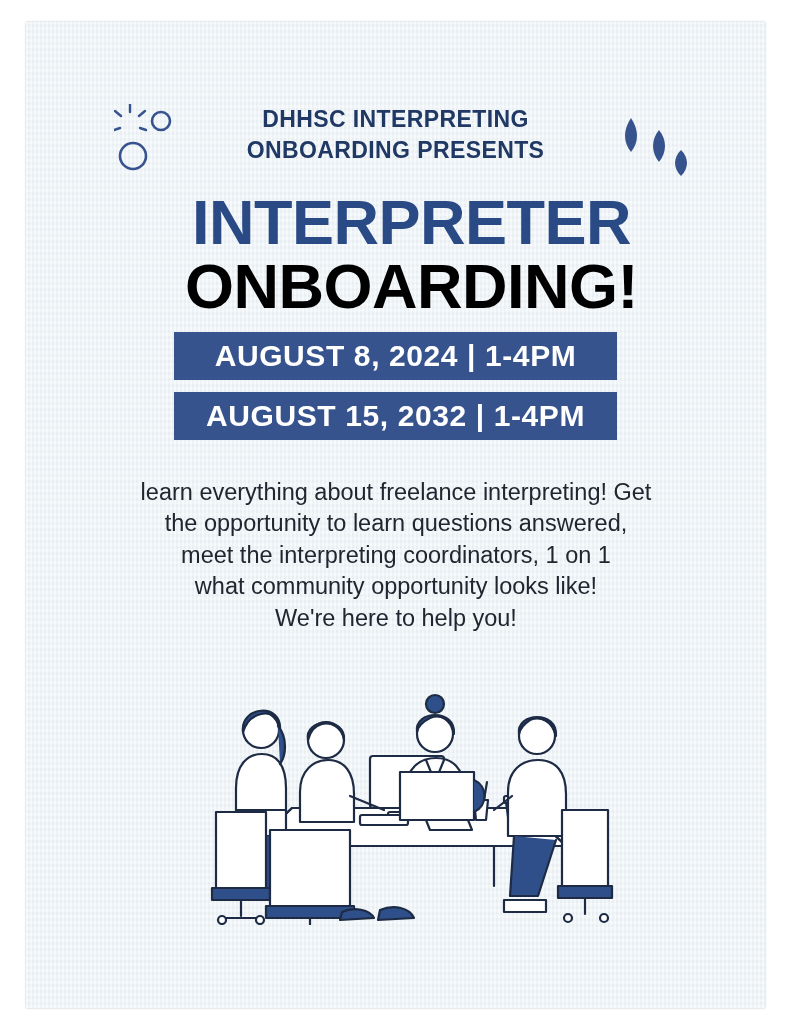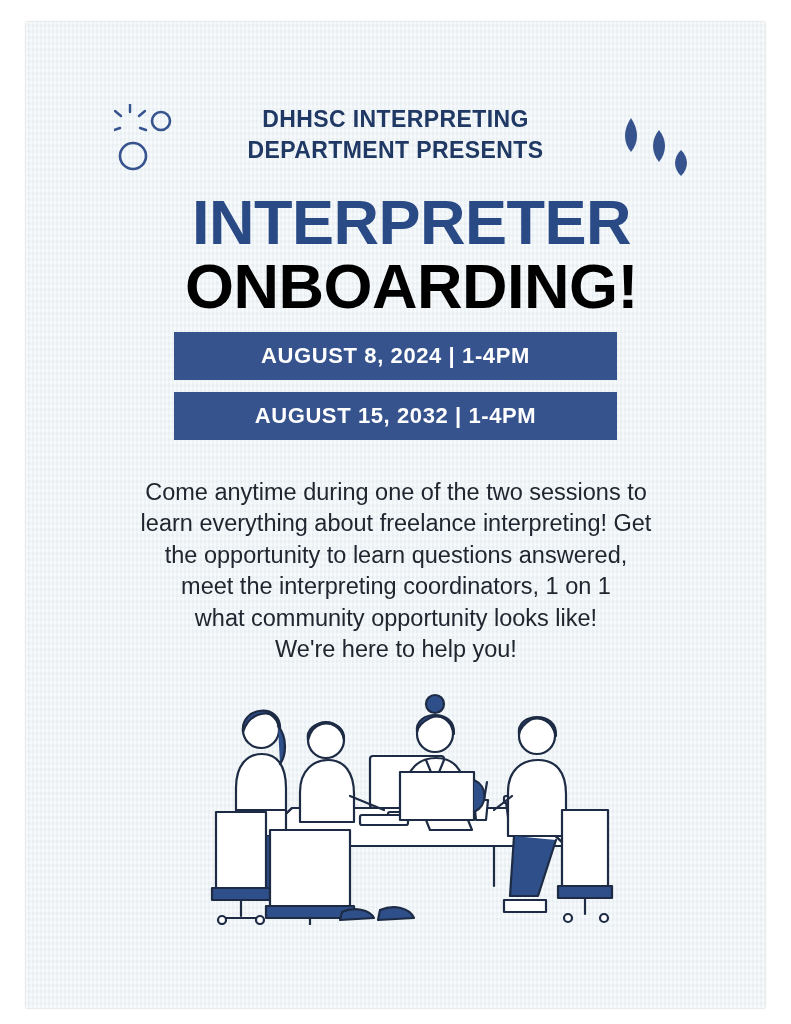--- a/index.html
+++ b/index.html
@@ -105,21 +105,21 @@
     left: 0;
     width: 100%;
   }
   .bar {
     margin: 0 auto 12px auto;
     width: 443px;
     height: 48px;
     background: #36538e;
     color: #ffffff;
     font-weight: bold;
-    font-size: 22px;
+    font-size: 30px;
     letter-spacing: 0.6px;
     display: flex;
     align-items: center;
     justify-content: center;
   }
 
   
   .body-copy {
     position: absolute;
     top: 455px;
@@ -163,35 +163,34 @@
       </svg>
 
       <svg class="deco-splash" viewBox="0 0 90 80">
         <path d="M22 6 C30 18, 30 30, 22 40 C14 30, 14 18, 22 6 Z" fill="#36538e"></path>
         <path d="M50 18 C58 28, 58 40, 50 50 C42 40, 42 28, 50 18 Z" fill="#36538e"></path>
         <path d="M72 38 C80 46, 80 56, 72 64 C64 56, 64 46, 72 38 Z" fill="#36538e"></path>
       </svg>
 
       <div class="presents">
         <div>DHHSC INTERPRETING</div>
-        <div>DEPARTMENT PRESENTS</div>
+        <div>ONBOARDING PRESENTS</div>
       </div>
 
       <div class="title">
         <span class="line1">INTERPRETER</span>
         <span class="line2">ONBOARDING!</span>
       </div>
 
       <div class="bars">
         <div class="bar">AUGUST 8, 2024 | 1-4PM</div>
         <div class="bar">AUGUST 15, 2032 | 1-4PM</div>
       </div>
 
       <div class="body-copy">
-        <p>Come anytime during one of the two sessions to</p>
         <p>learn everything about freelance interpreting! Get</p>
         <p>the opportunity to learn questions answered,</p>
         <p>meet the interpreting coordinators, 1 on 1</p>
         <p>what community opportunity looks like!</p>
         <p>We're here to help you!</p>
       </div>
 
       <svg class="illustration" viewBox="0 0 470 265">
         <g fill="none" stroke="#1d2b44" stroke-width="2.2" stroke-linejoin="round" stroke-linecap="round">
 

